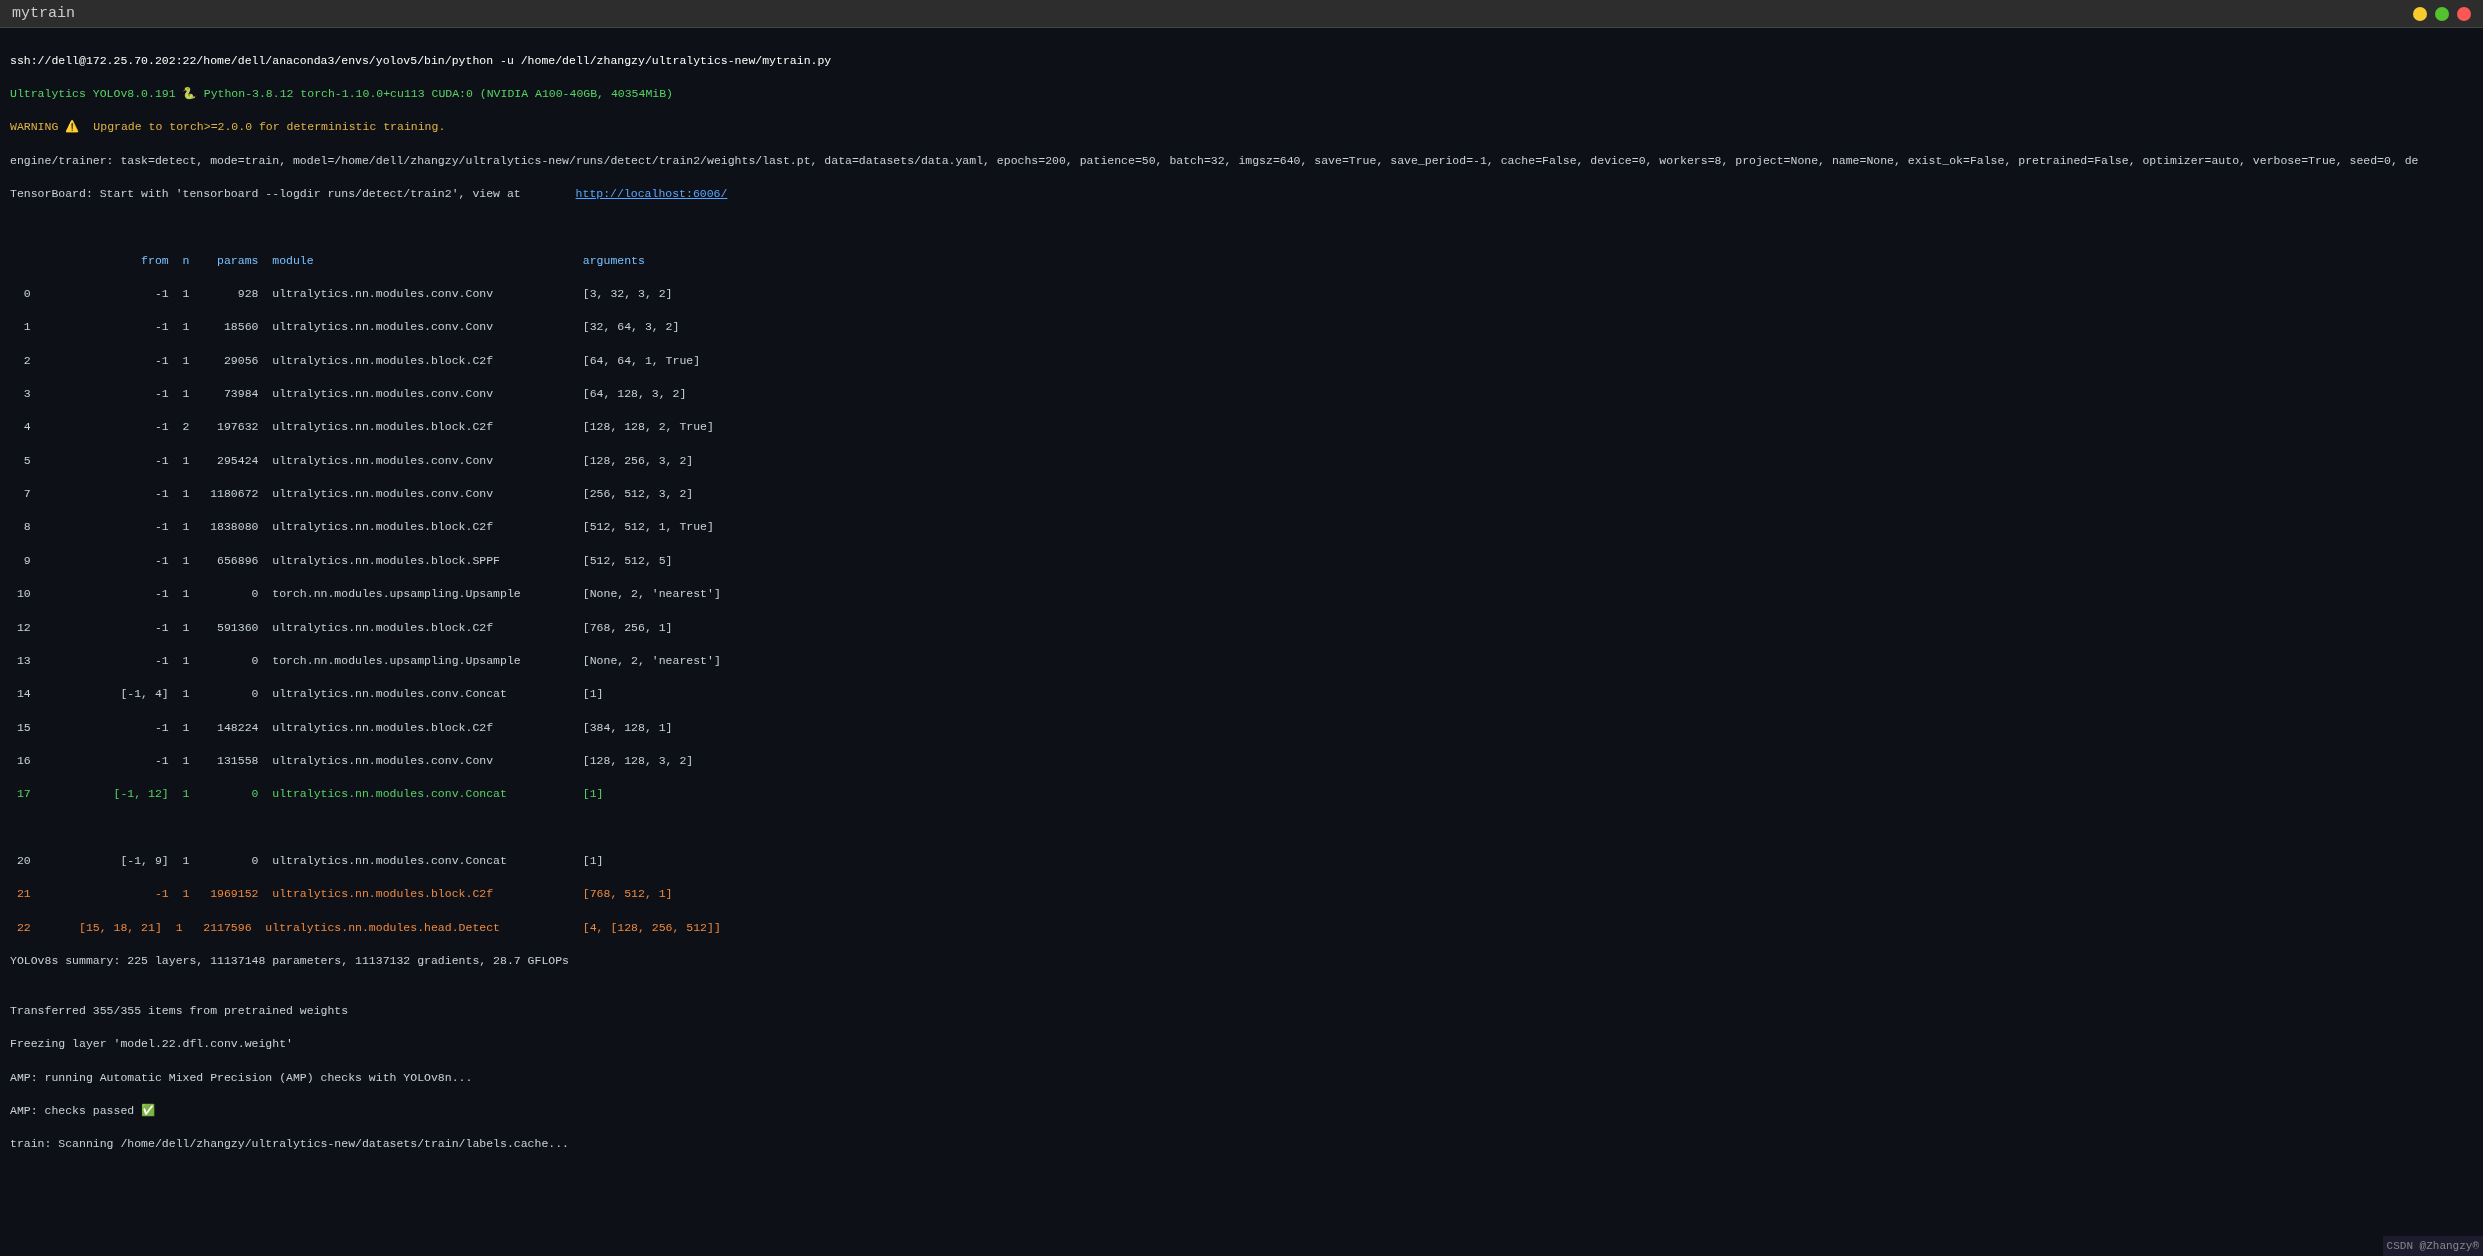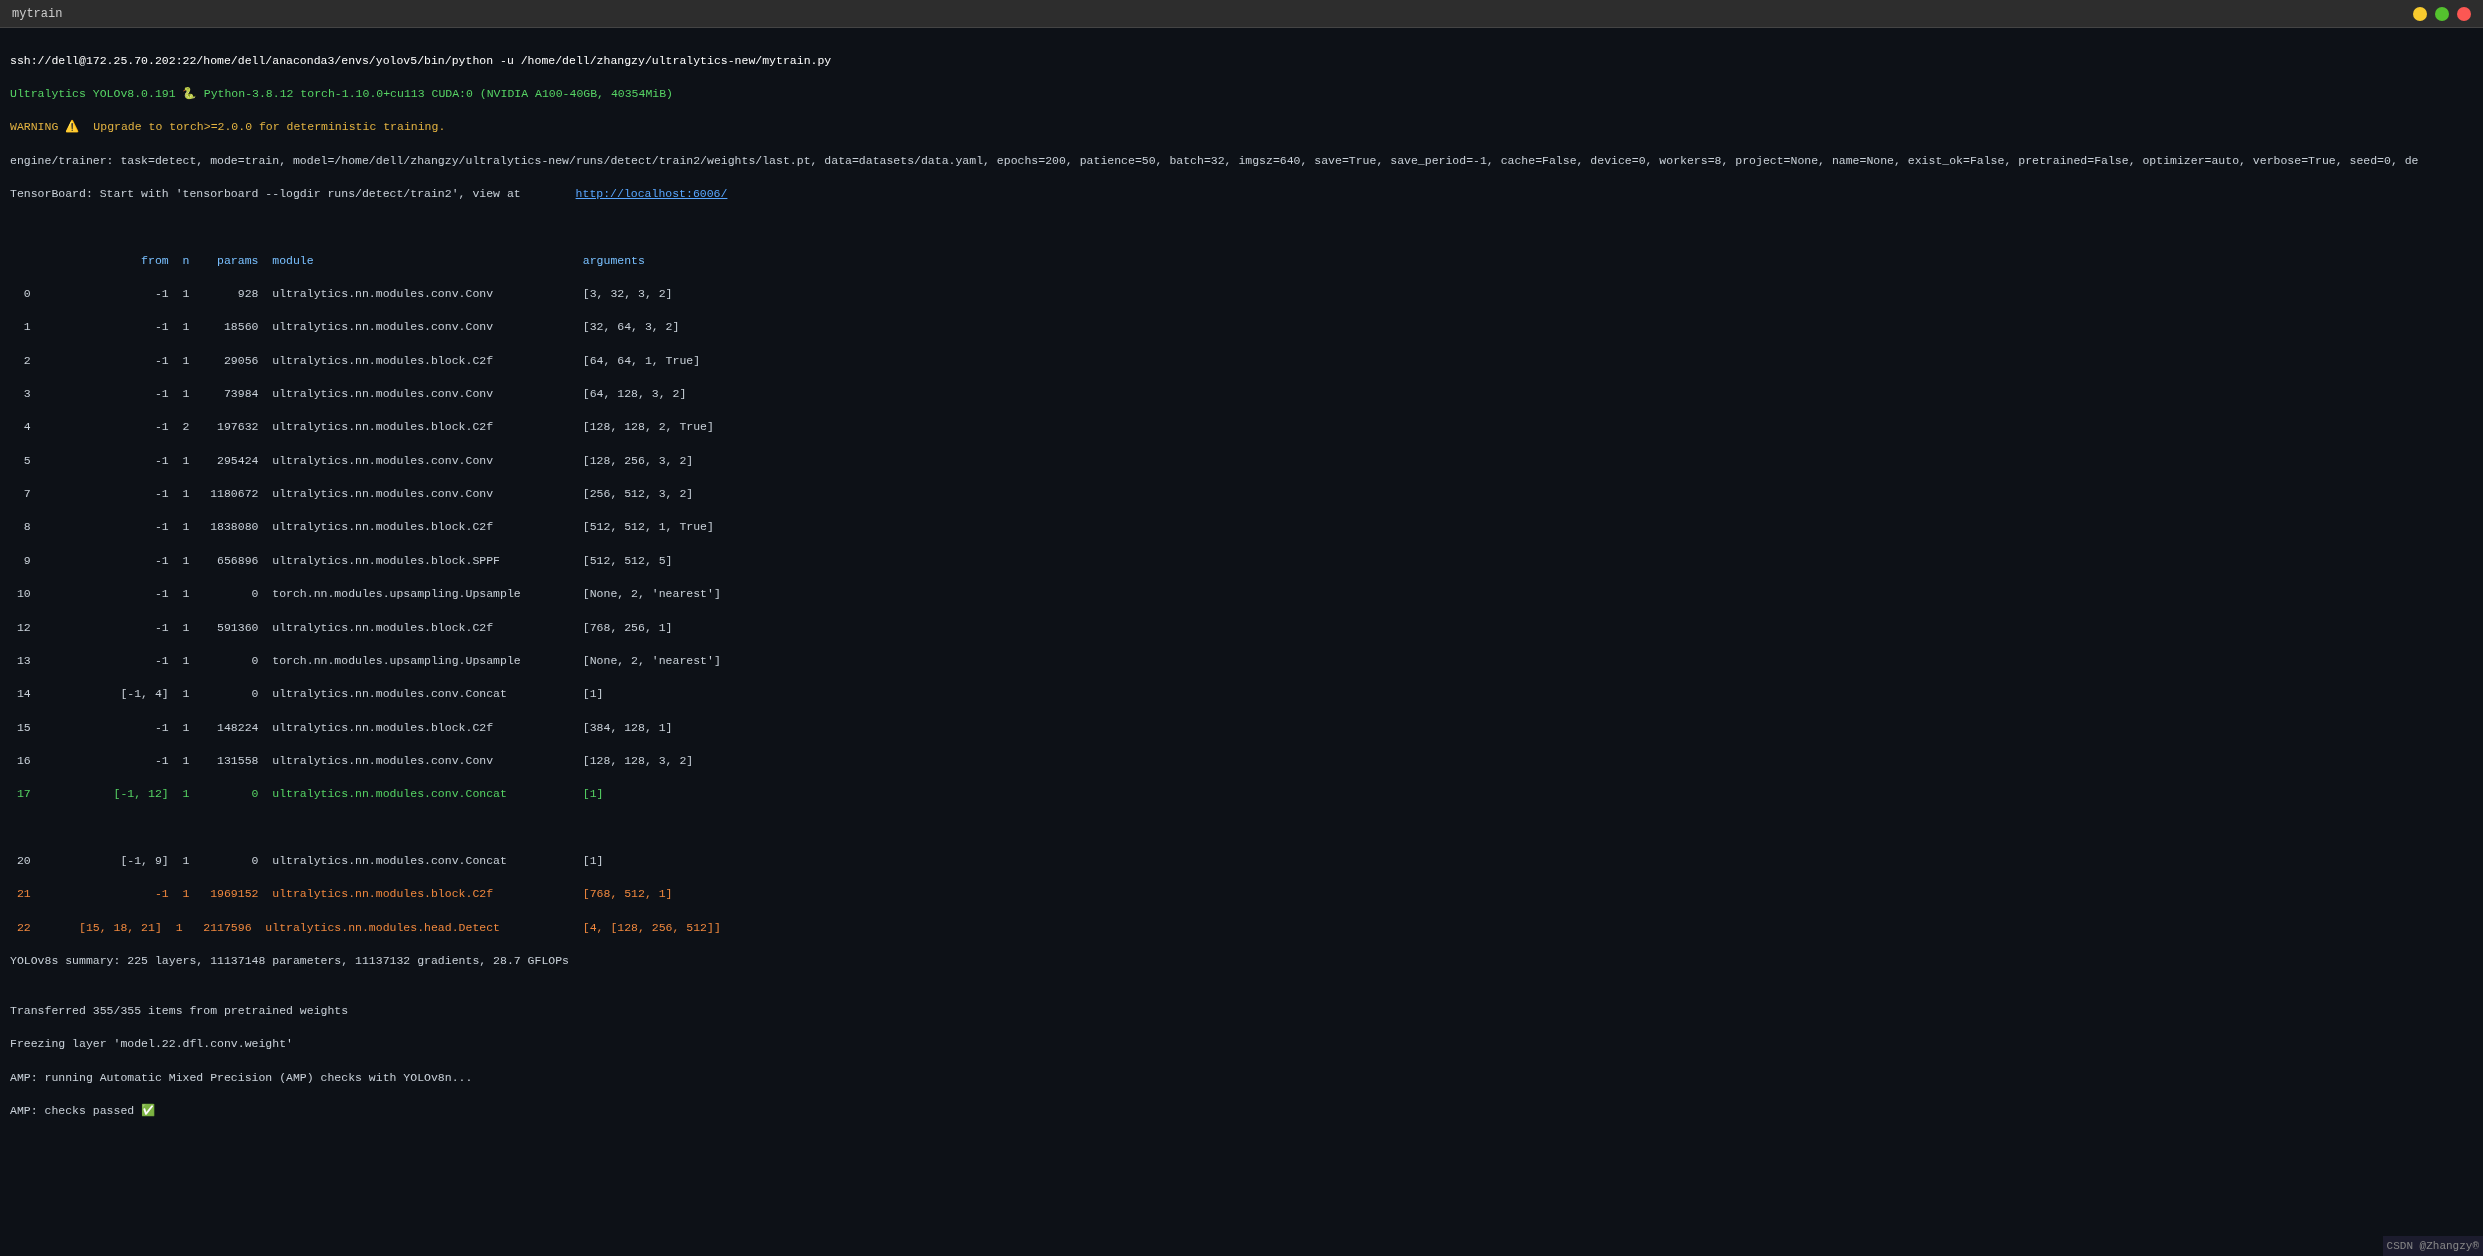--- a/index.html
+++ b/index.html
@@ -15,21 +15,21 @@
     .title-bar {
       background: #2d2d2d;
       height: 28px;
       display: flex;
       align-items: center;
       padding: 0 12px;
       border-bottom: 1px solid #444;
     }
     .title-bar-text {
       color: #ccc;
-      font-size: 12px;
+      font-size: 15px;
     }
     .title-bar-controls {
       margin-left: auto;
       display: flex;
       gap: 8px;
     }
     .title-btn {
       width: 14px;
       height: 14px;
       border-radius: 50%;
@@ -101,20 +101,21 @@
 <span class="line"> </span>
 <span class="line"> 20             [-1, 9]  1         0  ultralytics.nn.modules.conv.Concat           [1]                           </span>
 <span class="line amp"> 21                  -1  1   1969152  ultralytics.nn.modules.block.C2f             [768, 512, 1]                 </span>
 <span class="line amp"> 22       [15, 18, 21]  1   2117596  ultralytics.nn.modules.head.Detect            [4, [128, 256, 512]]          </span>
 <span class="line">YOLOv8s summary: 225 layers, 11137148 parameters, 11137132 gradients, 28.7 GFLOPs</span>
 <span class="line"></span>
 <span class="line">Transferred 355/355 items from pretrained weights</span>
 <span class="line">Freezing layer 'model.22.dfl.conv.weight'</span>
 <span class="line">AMP: running Automatic Mixed Precision (AMP) checks with YOLOv8n...</span>
 <span class="line">AMP: checks passed ✅</span>
+<span class="line">train: Scanning /home/dell/zhangzy/ultralytics-new/datasets/train/labels.cache...</span>
 
 
 
 
 
 
 
 
 
 <span class="line"></span>

